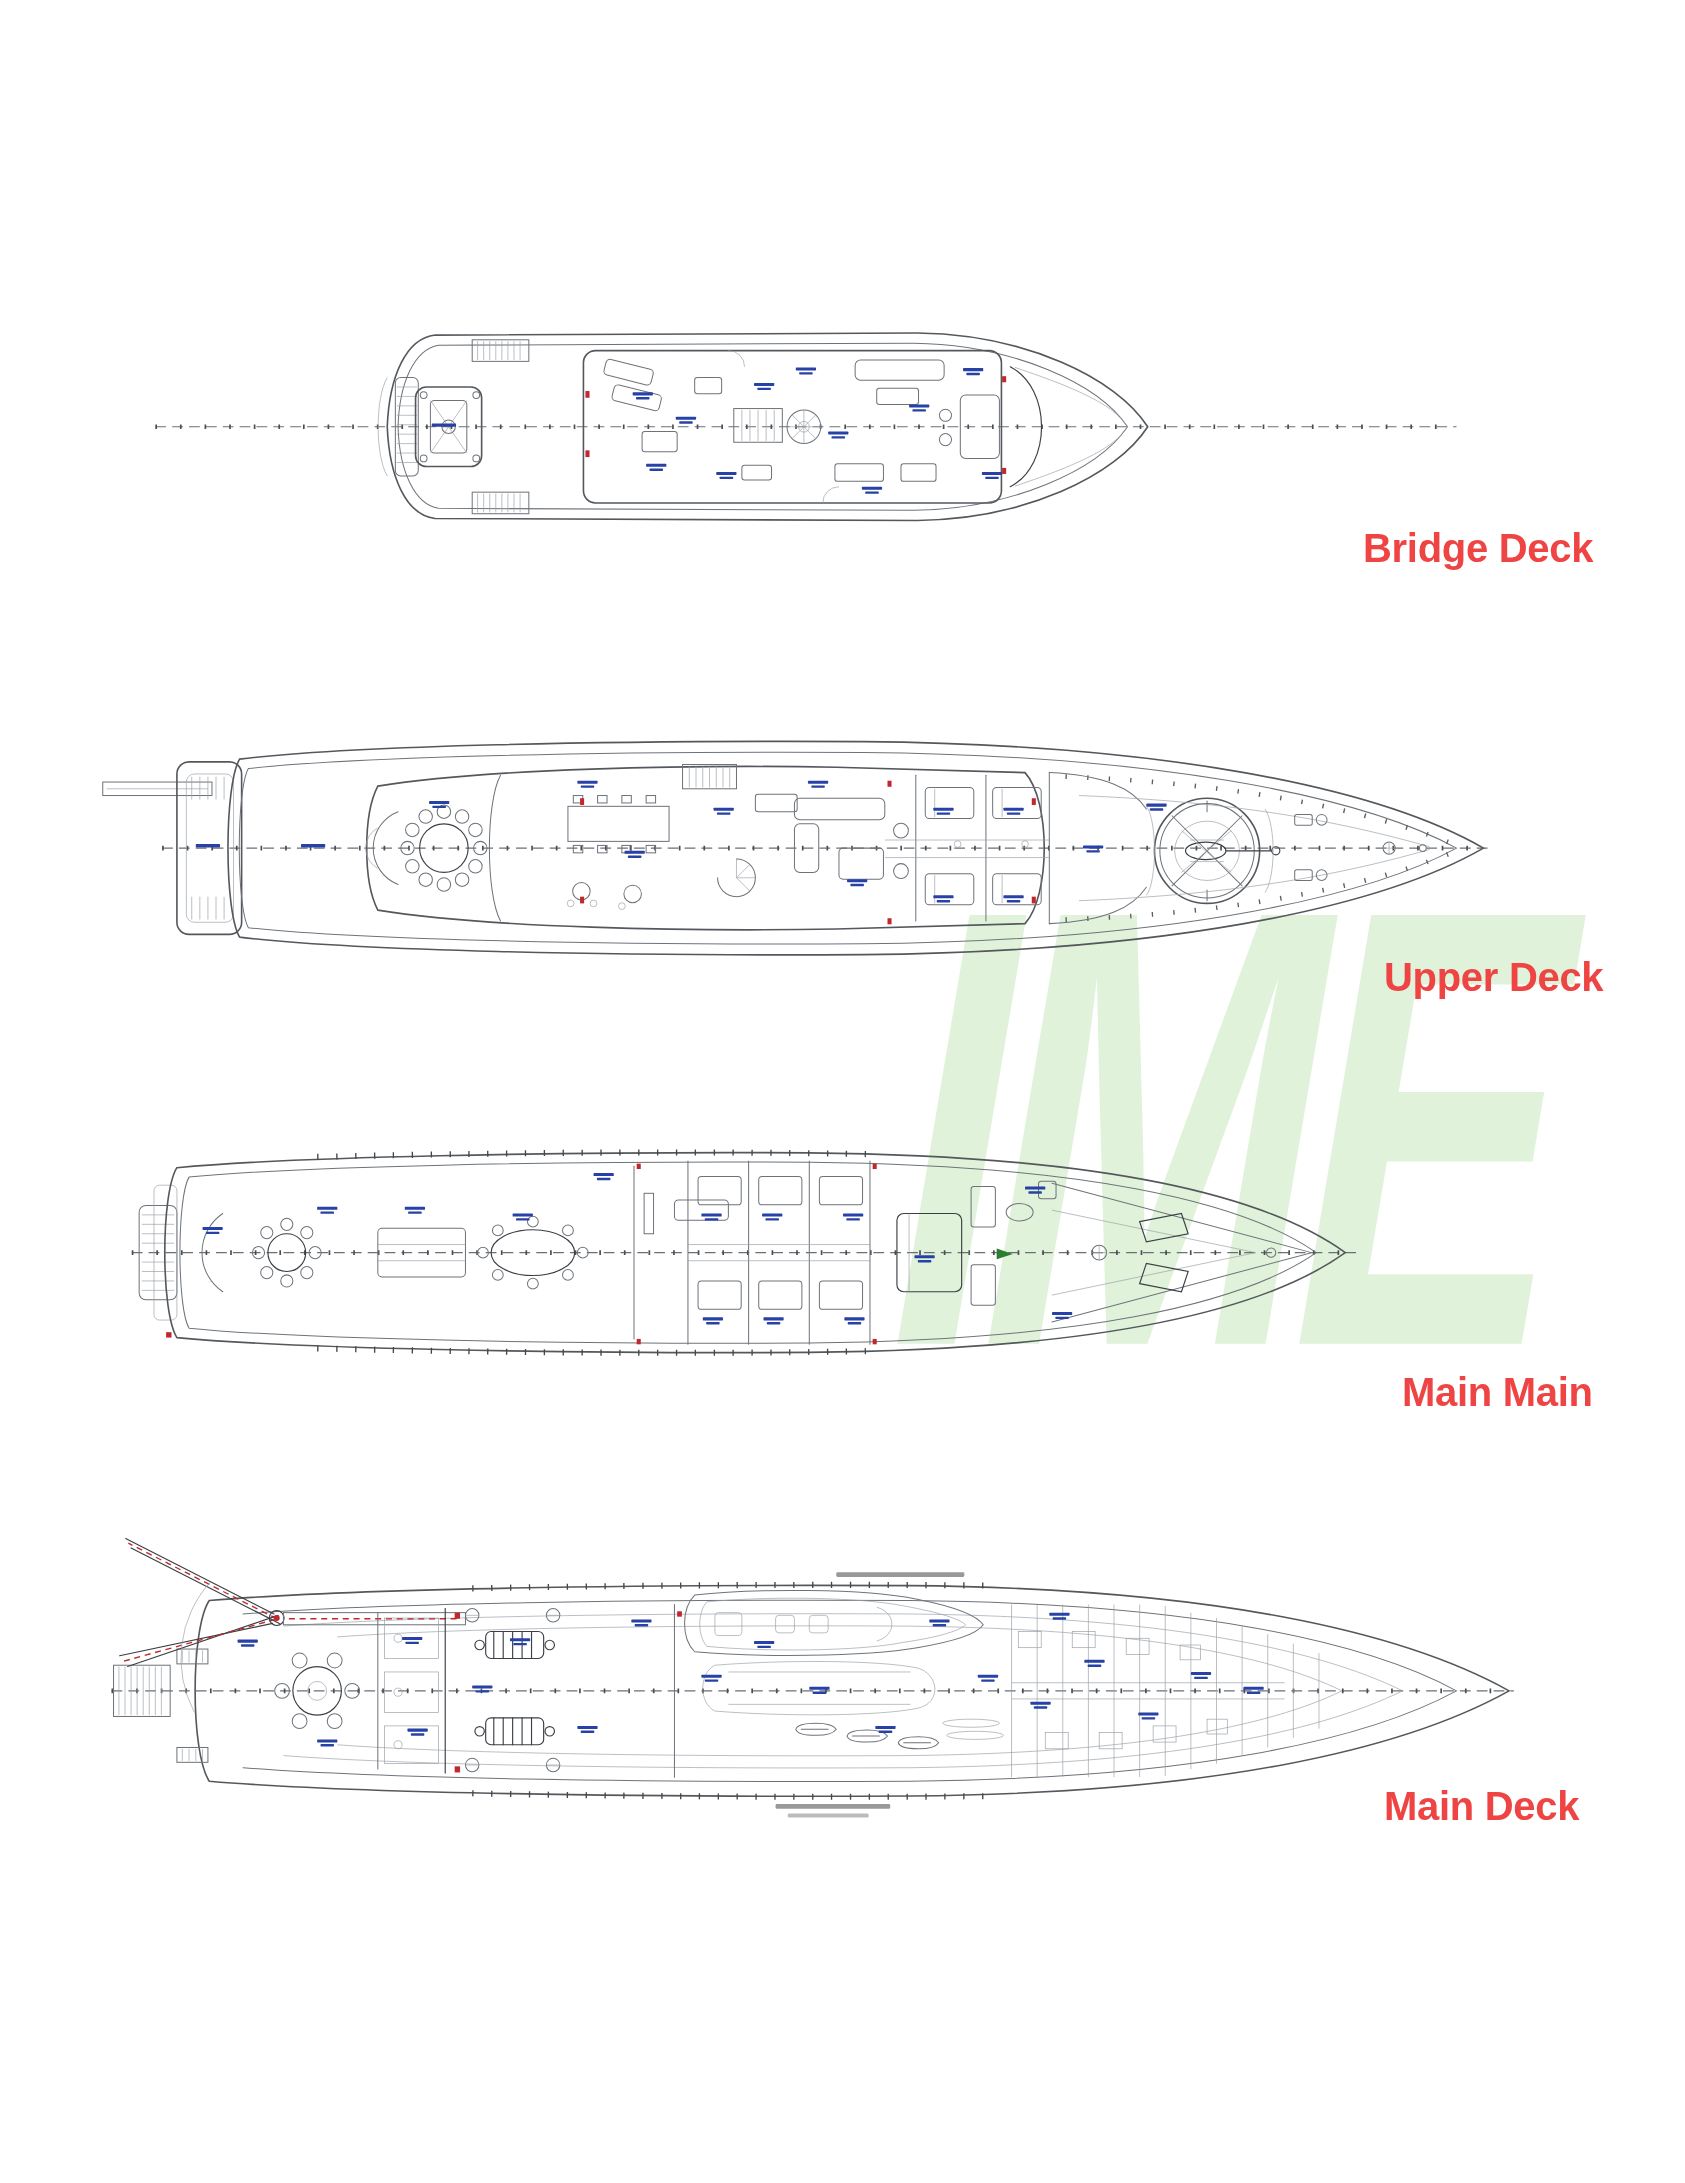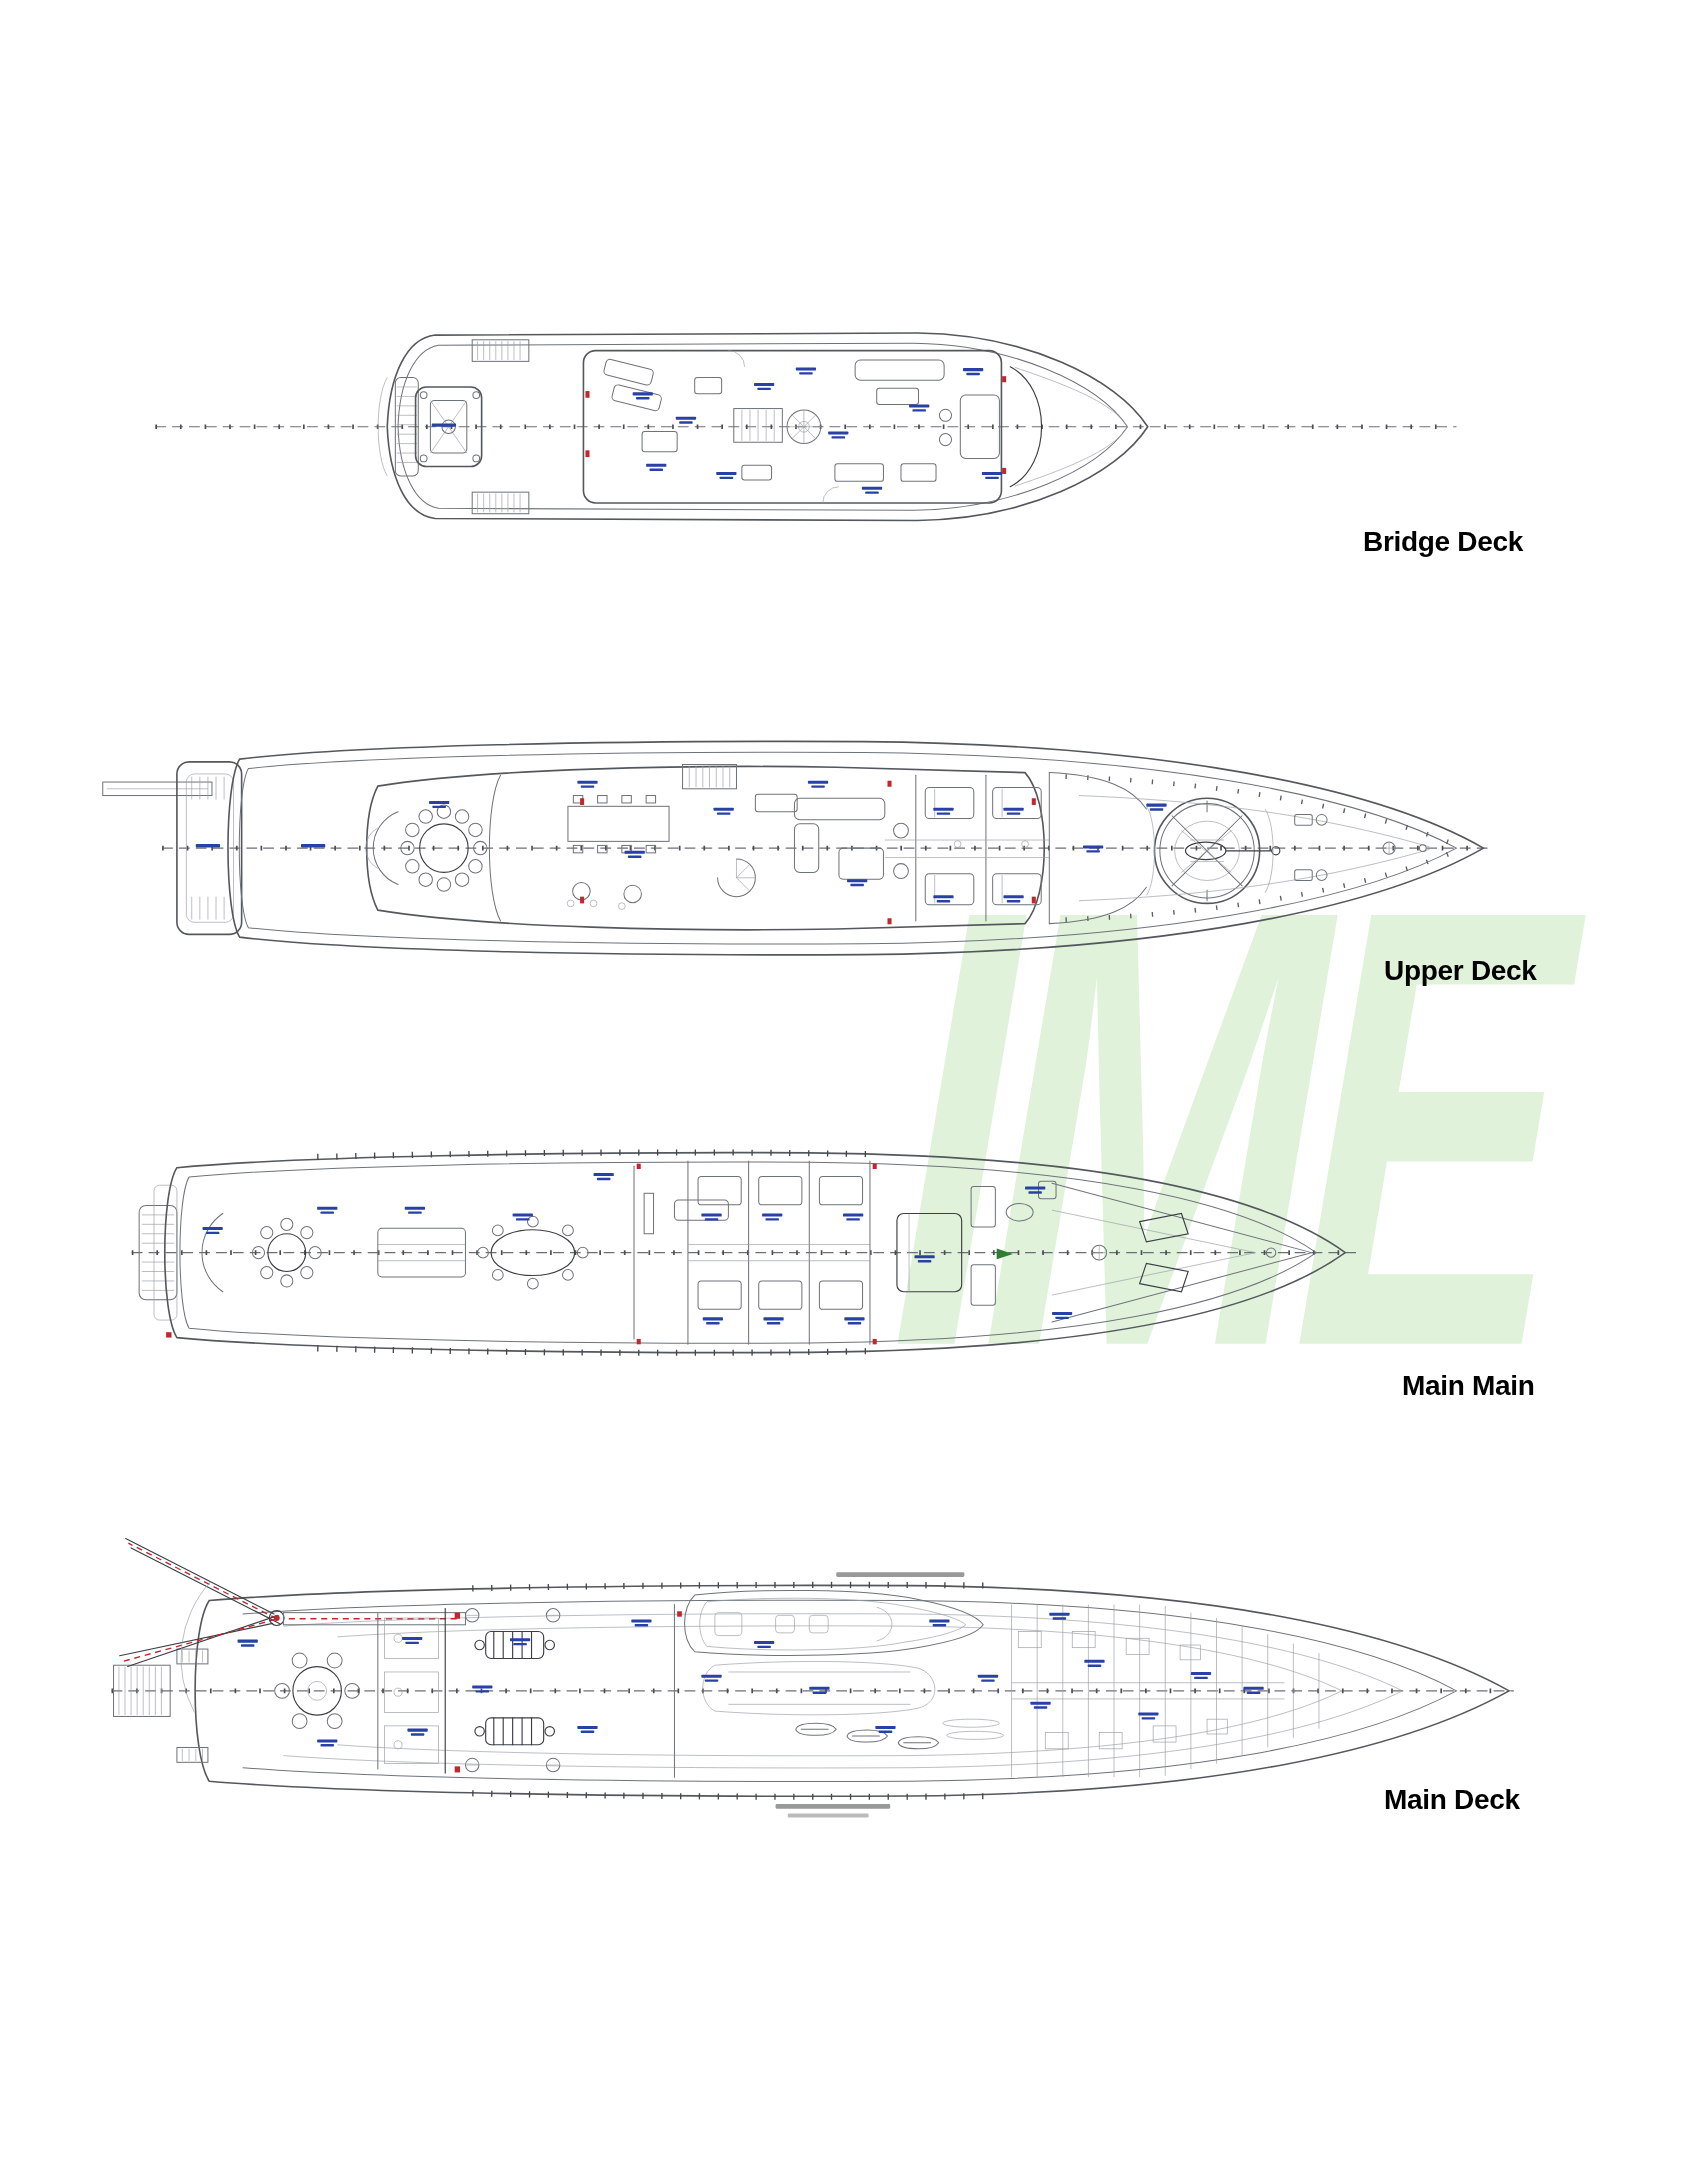--- a/index.html
+++ b/index.html
@@ -1,21 +1,21 @@
 <!DOCTYPE html>
 <html style="font-size:10.8px"><head>
 <meta charset="utf-8">
 <style>
   html,body{margin:0;padding:0;}
   body{
     width:1686px;height:2183px;background:#ffffff;overflow:hidden;position:relative;
     font-family:"Liberation Sans", sans-serif;
   }
   .deck-label{
-    position:absolute;font-weight:700;font-size:28px;color:#000000;
+    position:absolute;font-weight:700;font-size:40px;color:#ef4444;
     letter-spacing:-0.3px;white-space:nowrap;
   }
   #watermark{
     position:absolute;left:914px;top:817px;
     font-size:472px;line-height:1;font-weight:700;font-style:italic;
     color:#e0f2da;letter-spacing:-23px;
     transform:scale(0.84,1.32) skewX(-4deg);transform-origin:left top;
     user-select:none;
   }
   svg{position:absolute;left:0;top:0;}

